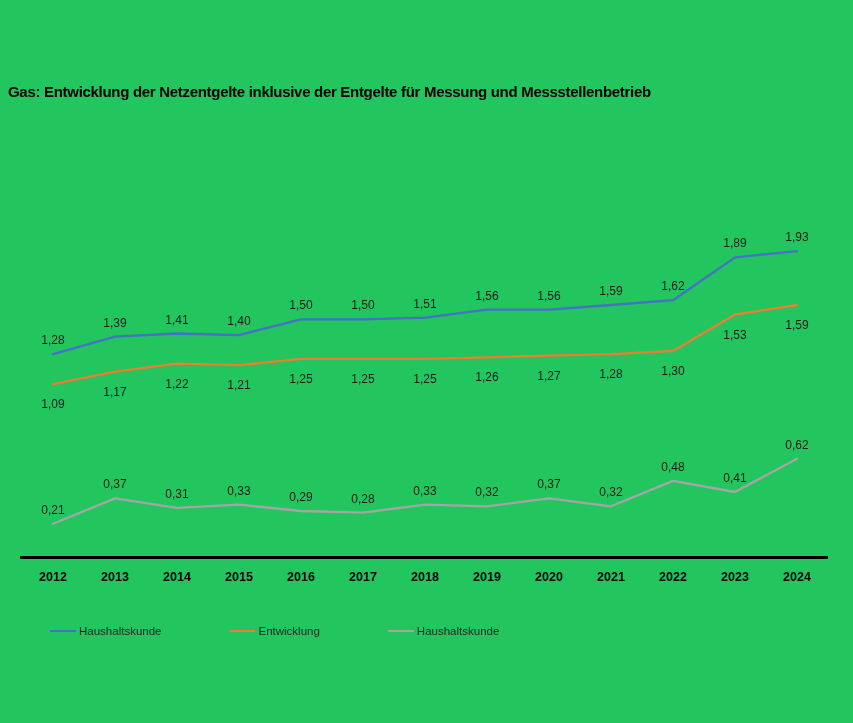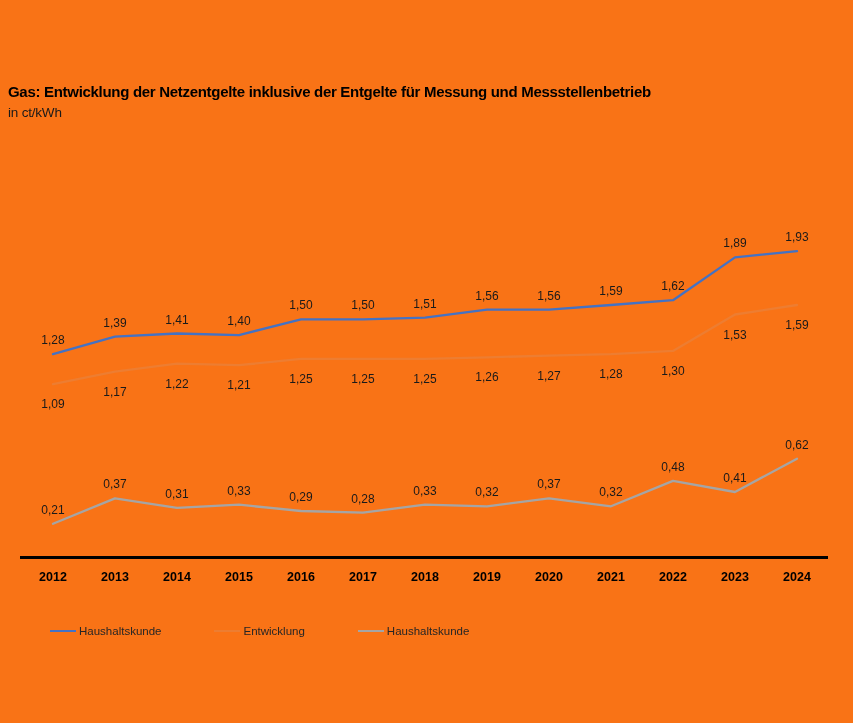--- a/index.html
+++ b/index.html
@@ -5,21 +5,21 @@
   html, body {
     margin: 0;
     padding: 0;
     background: #ffffff;
     font-family: "Liberation Sans", sans-serif;
   }
   .canvas {
     position: relative;
     width: 853px;
     height: 723px;
-    background: #f97316;
+    background: #22c55e;
     overflow: hidden;
   }
   .chart-header {
     position: absolute;
     left: 8px;
     top: 82px;
     width: 800px;
   }
   .chart-title {
     font-size: 15px;
@@ -50,21 +50,21 @@
     font-family: "Liberation Sans", sans-serif;
     font-size: 12.5px;
     font-weight: bold;
     fill: #000000;
   }
   .legend {
     position: absolute;
     left: 50px;
     top: 624px;
     display: flex;
-    gap: 53px;
+    gap: 68px;
     align-items: flex-start;
   }
   .legend-item {
     display: flex;
     align-items: center;
     height: 14px;
   }
   .legend-swatch {
     display: inline-block;
     width: 26px;
@@ -77,21 +77,20 @@
     white-space: nowrap;
   }
 </style>
 </head>
 <body>
 
 <div class="canvas">
 
   <div class="chart-header">
     <div class="chart-title">Gas: Entwicklung der Netzentgelte inklusive der Entgelte für Messung und Messstellenbetrieb</div>
-    <div class="chart-subtitle">in ct/kWh</div>
   </div>
 
   <svg class="chart-svg" width="853" height="723" viewBox="0 0 853 723" xmlns="http://www.w3.org/2000/svg">
       <polyline points="53,354.1 115,336.7 177,333.5 239,335.1 301,319.3 363,319.3 425,317.7 487,309.7 549,309.7 611,305.0 673,300.2 735,257.4 797,251.1" fill="none" stroke="#4472C4" stroke-width="2.3" stroke-linejoin="round" stroke-linecap="round"></polyline>
       <polyline points="53,384.2 115,371.6 177,363.6 239,365.2 301,358.9 363,358.9 425,358.9 487,357.3 549,355.7 611,354.1 673,350.9 735,314.5 797,305.0" fill="none" stroke="#ED7D31" stroke-width="2.3" stroke-linejoin="round" stroke-linecap="round"></polyline>
       <polyline points="53,523.7 115,498.4 177,507.9 239,504.7 301,511.0 363,512.6 425,504.7 487,506.3 549,498.4 611,506.3 673,480.9 735,492.0 797,458.7" fill="none" stroke="#A5A5A5" stroke-width="2.3" stroke-linejoin="round" stroke-linecap="round"></polyline>
       <text x="53" y="344.1" text-anchor="middle" class="dlabel">1,28</text>
       <text x="115" y="326.7" text-anchor="middle" class="dlabel">1,39</text>
       <text x="177" y="323.5" text-anchor="middle" class="dlabel">1,41</text>
       <text x="239" y="325.1" text-anchor="middle" class="dlabel">1,40</text>

